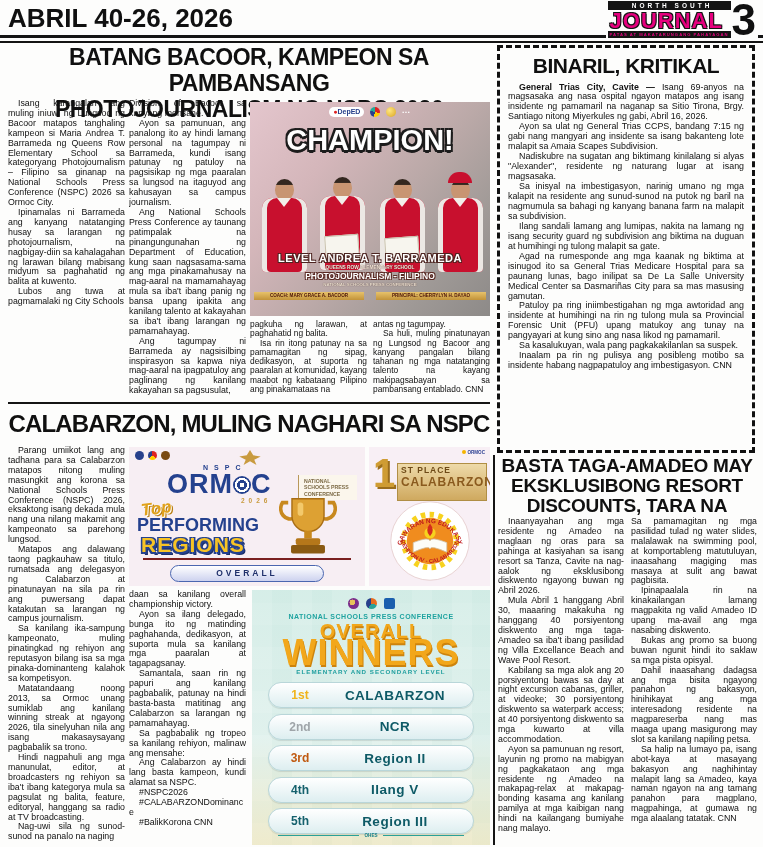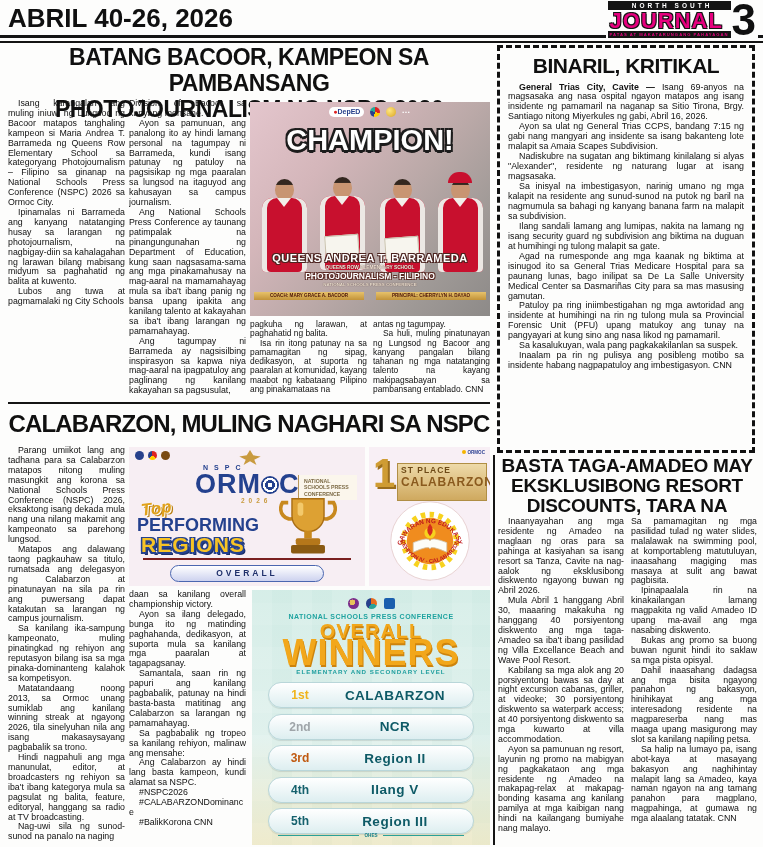--- a/index.html
+++ b/index.html
@@ -60,21 +60,21 @@
   .v-rule { position:absolute; left:493px; top:455px; width:1.5px; height:390px; background:#141414; }
   
   .a3-headline { position:absolute; left:8px; top:406px; width:482px; text-align:center; font-weight:900; font-size:24px; line-height:36px; letter-spacing:-0.8px; }
   
   .g1 { position:absolute; left:129px; top:447px; width:236px; height:139px; background:#f7eef3; overflow:hidden; }
   .g1-logos { position:absolute; top:4px; left:6px; display:flex; gap:4px; }
   .g1-logos span { width:9px; height:9px; border-radius:50%; }
   .g1-l1 { background:#27408b; } .g1-l2 { background:conic-gradient(#d22 0 35%, #fc0 35% 65%, #27408b 65%); } .g1-l3 { background:#7a4a12; }
   .g1-leaf { position:absolute; top:3px; left:110px; }
   .g1-nspc { position:absolute; top:17px; left:74px; font-size:7px; letter-spacing:6px; color:#24418e; font-weight:800; }
-  .g1-ormoc { position:absolute; top:24px; left:38px; font-size:27px; font-weight:900; color:#24418e; letter-spacing:1px; line-height:27px;margin-left:28px; }
+  .g1-ormoc { position:absolute; top:24px; left:38px; font-size:27px; font-weight:900; color:#24418e; letter-spacing:1px; line-height:27px; }
   .orm-o { display:inline-block; width:18px; height:18px; border-radius:50%;
     background:radial-gradient(circle at 50% 50%, #fff 0 18%, #24418e 20% 38%, #fff 40% 55%, #24418e 57%); vertical-align:-1px; }
   .g1-year { position:absolute; top:50px; left:112px; font-size:6.5px; letter-spacing:4px; color:#c99b3f; font-weight:800; }
   .g1-top-script { position:absolute; top:52px; left:12px; font-size:17px; font-style:italic; font-weight:800; color:#e0a11b; transform:rotate(-7deg); text-shadow:1px 1px 0 #fff, 2px 2px 0 #b97f12; }
   .g1-performing { position:absolute; top:68px; left:8px; font-size:18px; font-weight:900; color:#24418e; letter-spacing:0px; }
   .g1-regions { position:absolute; top:86px; left:12px; font-size:21px; font-weight:900; color:#f7c325; letter-spacing:1px;
     text-shadow:-1.5px -1.5px 0 #24418e, 1.5px -1.5px 0 #24418e, -1.5px 1.5px 0 #24418e, 1.5px 1.5px 0 #24418e, 2.5px 3px 0 #1a2f6b; }
   .g1-side { position:absolute; top:28px; right:8px; width:50px; font-size:5.2px; color:#7c6a45; font-weight:700; line-height:6.4px;
     background:#fbf6ec; border-left:1.5px solid #b9975a; padding:3px 3px 3px 5px; }
   .g1-trophy { position:absolute; right:28px; top:48px; }
@@ -180,21 +180,21 @@
         <div class="face"></div>
         <div class="shirt">
           <div class="cert"></div>
         </div>
       </div>
     <div class="person p4">
         <div class="cap"></div>
         <div class="face"></div>
         <div class="shirt"></div>
       </div>
-    <div class="photo-name">QUEENS ANDREA T. BARRAMEDA</div>
+    <div class="photo-name">LEVEL ANDREA T. BARRAMEDA</div>
     <div class="photo-school">QUEENS ROW ELEMENTARY SCHOOL</div>
     <div class="photo-cat">PHOTOJOURNALISM - FILIPINO</div>
     <div class="photo-event">NATIONAL SCHOOLS PRESS CONFERENCE</div>
     <div class="ribbon left">COACH: MARY GRACE A. BACOOR</div>
     <div class="ribbon right">PRINCIPAL: CHERRYLYN H. DAYAO</div>
   </div>
 
   <div class="body-col cont small" style="left:250px; top:320px; width:117px; height:80px;">
       <p>pagkuha ng larawan, at paghahatid ng balita.</p>
       <p>Isa rin itong patunay na sa pamamagitan ng sipag, dedikasyon, at suporta ng paaralan at komunidad, kayang maabot ng kabataang Pilipino ang pinakamataas na</p>

